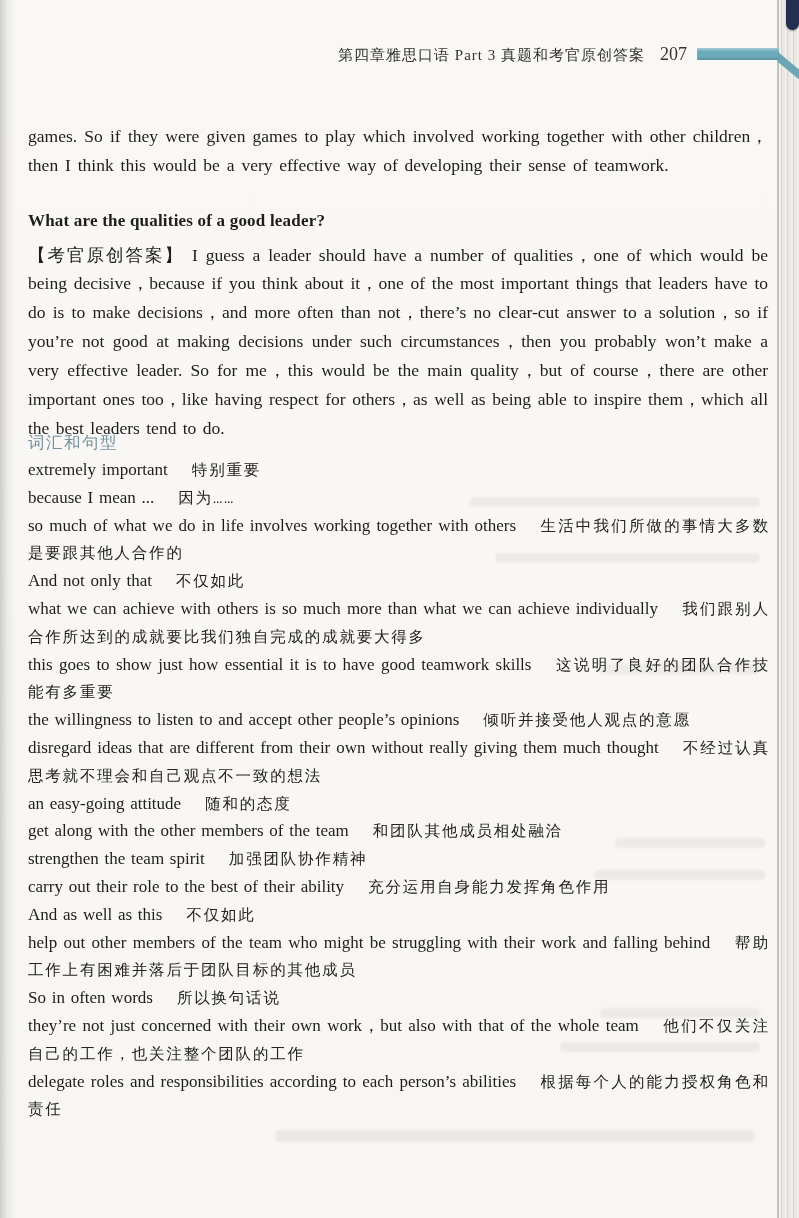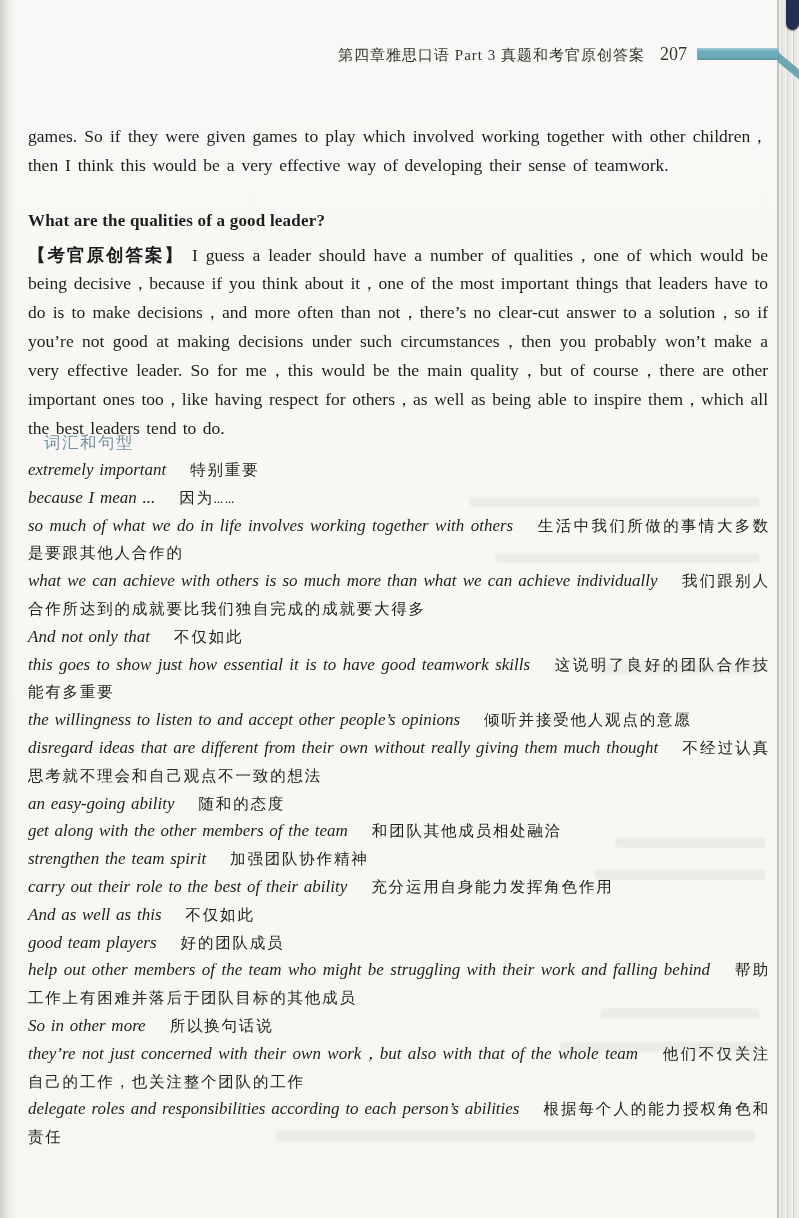--- a/index.html
+++ b/index.html
@@ -50,26 +50,26 @@
     font-size:17.5px; line-height:29px; text-align:justify; word-spacing:2.5px;
   }
   .question {
     position:absolute; top:194px; left:28px; width:740px;
     font-size:17px; font-weight:bold; letter-spacing:.2px;
   }
   .answer {
     position:absolute; top:223px; left:28px; width:740px;
     font-size:17.5px; line-height:28.9px; text-align:justify; word-spacing:2px;
   }
-  .answer .label { font-weight:bold; margin-right:8px; letter-spacing:.5px; }
+  .answer .label { font-weight:normal; margin-right:8px; letter-spacing:.5px; }
   
   .vocab { position:absolute; top:429px; left:28px; width:742px; }
   .vocab-title { margin:0 0 1px 0; font-size:16.5px; line-height:27px; letter-spacing:1.5px; font-weight:normal; }
   .vocab-item { margin:0; font-size:17px; line-height:26.8px; text-align:justify; word-spacing:1.5px; }
-  .vocab-item .en { font-style:italic; }
+  .vocab-item .en { }
   .vocab-item .zh { font-style:normal; font-size:15.5px; letter-spacing:1.8px; margin-left:24px; color:#23221f;font-family:Liberation Mono, monospace; }
   
   .bleed {
     position:absolute; height:10px; border-radius:4px;
     background:rgba(85,85,80,0.07); filter:blur(1.3px); z-index:1;
   }
 </style>
 </head>
 <body>
 
@@ -85,54 +85,53 @@
     <span class="chapter">第四章</span><span>雅思口语 Part 3 真题和考官原创答案</span><span class="page-num">207</span>
   </div>
 
   <p class="intro">games. So if they were given games to play which involved working together with other children，then I think this would be a very effective way of developing their sense of teamwork.</p>
 
   <p class="question">What are the qualities of a good leader?</p>
 
   <p class="answer"><span class="label">【考官原创答案】</span><span>I guess a leader should have a number of qualities，one of which would be being decisive，because if you think about it，one of the most important things that leaders have to do is to make decisions，and more often than not，there’s no clear-cut answer to a solution，so if you’re not good at making decisions under such circumstances，then you probably won’t make a very effective leader. So for me，this would be the main quality，but of course，there are other important ones too，like having respect for others，as well as being able to inspire them，which all the best leaders tend to do.</span></p>
 
   <div class="vocab">
-    <h3 class="vocab-title" style="color: rgb(117, 146, 158); margin-left: 16px;">词汇和句型</h3>
+    <h3 class="vocab-title" style="color: rgb(117, 146, 158);">词汇和句型</h3>
     <div>
 
         <p class="vocab-item"><span class="en">extremely important</span><span class="zh">特别重要</span></p>
 
         <p class="vocab-item"><span class="en">because I mean ...</span><span class="zh">因为……</span></p>
 
         <p class="vocab-item"><span class="en">so much of what we do in life involves working together with others</span><span class="zh">生活中我们所做的事情大多数是要跟其他人合作的</span></p>
 
+        <p class="vocab-item"><span class="en">And not only that</span><span class="zh">不仅如此</span></p>
+
         <p class="vocab-item"><span class="en">what we can achieve with others is so much more than what we can achieve individually</span><span class="zh">我们跟别人合作所达到的成就要比我们独自完成的成就要大得多</span></p>
-
-        <p class="vocab-item"><span class="en">And not only that</span><span class="zh">不仅如此</span></p>
 
         <p class="vocab-item"><span class="en">this goes to show just how essential it is to have good teamwork skills</span><span class="zh">这说明了良好的团队合作技能有多重要</span></p>
 
         <p class="vocab-item"><span class="en">the willingness to listen to and accept other people’s opinions</span><span class="zh">倾听并接受他人观点的意愿</span></p>
 
         <p class="vocab-item"><span class="en">disregard ideas that are different from their own without really giving them much thought</span><span class="zh">不经过认真思考就不理会和自己观点不一致的想法</span></p>
 
-        <p class="vocab-item"><span class="en">an easy-going ability</span><span class="zh">随和的态度</span></p>
+        <p class="vocab-item"><span class="en">an easy-going attitude</span><span class="zh">随和的态度</span></p>
 
         <p class="vocab-item"><span class="en">get along with the other members of the team</span><span class="zh">和团队其他成员相处融洽</span></p>
 
         <p class="vocab-item"><span class="en">strengthen the team spirit</span><span class="zh">加强团队协作精神</span></p>
 
         <p class="vocab-item"><span class="en">carry out their role to the best of their ability</span><span class="zh">充分运用自身能力发挥角色作用</span></p>
 
         <p class="vocab-item"><span class="en">And as well as this</span><span class="zh">不仅如此</span></p>
 
-        <p class="vocab-item"><span class="en">good team players</span><span class="zh">好的团队成员</span></p>
 
         <p class="vocab-item"><span class="en">help out other members of the team who might be struggling with their work and falling behind</span><span class="zh">帮助工作上有困难并落后于团队目标的其他成员</span></p>
 
-        <p class="vocab-item"><span class="en">So in other more</span><span class="zh">所以换句话说</span></p>
+        <p class="vocab-item"><span class="en">So in often words</span><span class="zh">所以换句话说</span></p>
 
         <p class="vocab-item"><span class="en">they’re not just concerned with their own work，but also with that of the whole team</span><span class="zh">他们不仅关注自己的工作，也关注整个团队的工作</span></p>
 
         <p class="vocab-item"><span class="en">delegate roles and responsibilities according to each person’s abilities</span><span class="zh">根据每个人的能力授权角色和责任</span></p>
       </div>
   </div>
 
   <div class="bleed" style="top:497px;left:470px;width:290px;"></div>
   <div class="bleed" style="top:553px;left:495px;width:265px;"></div>
   <div class="bleed" style="top:664px;left:600px;width:160px;"></div>

